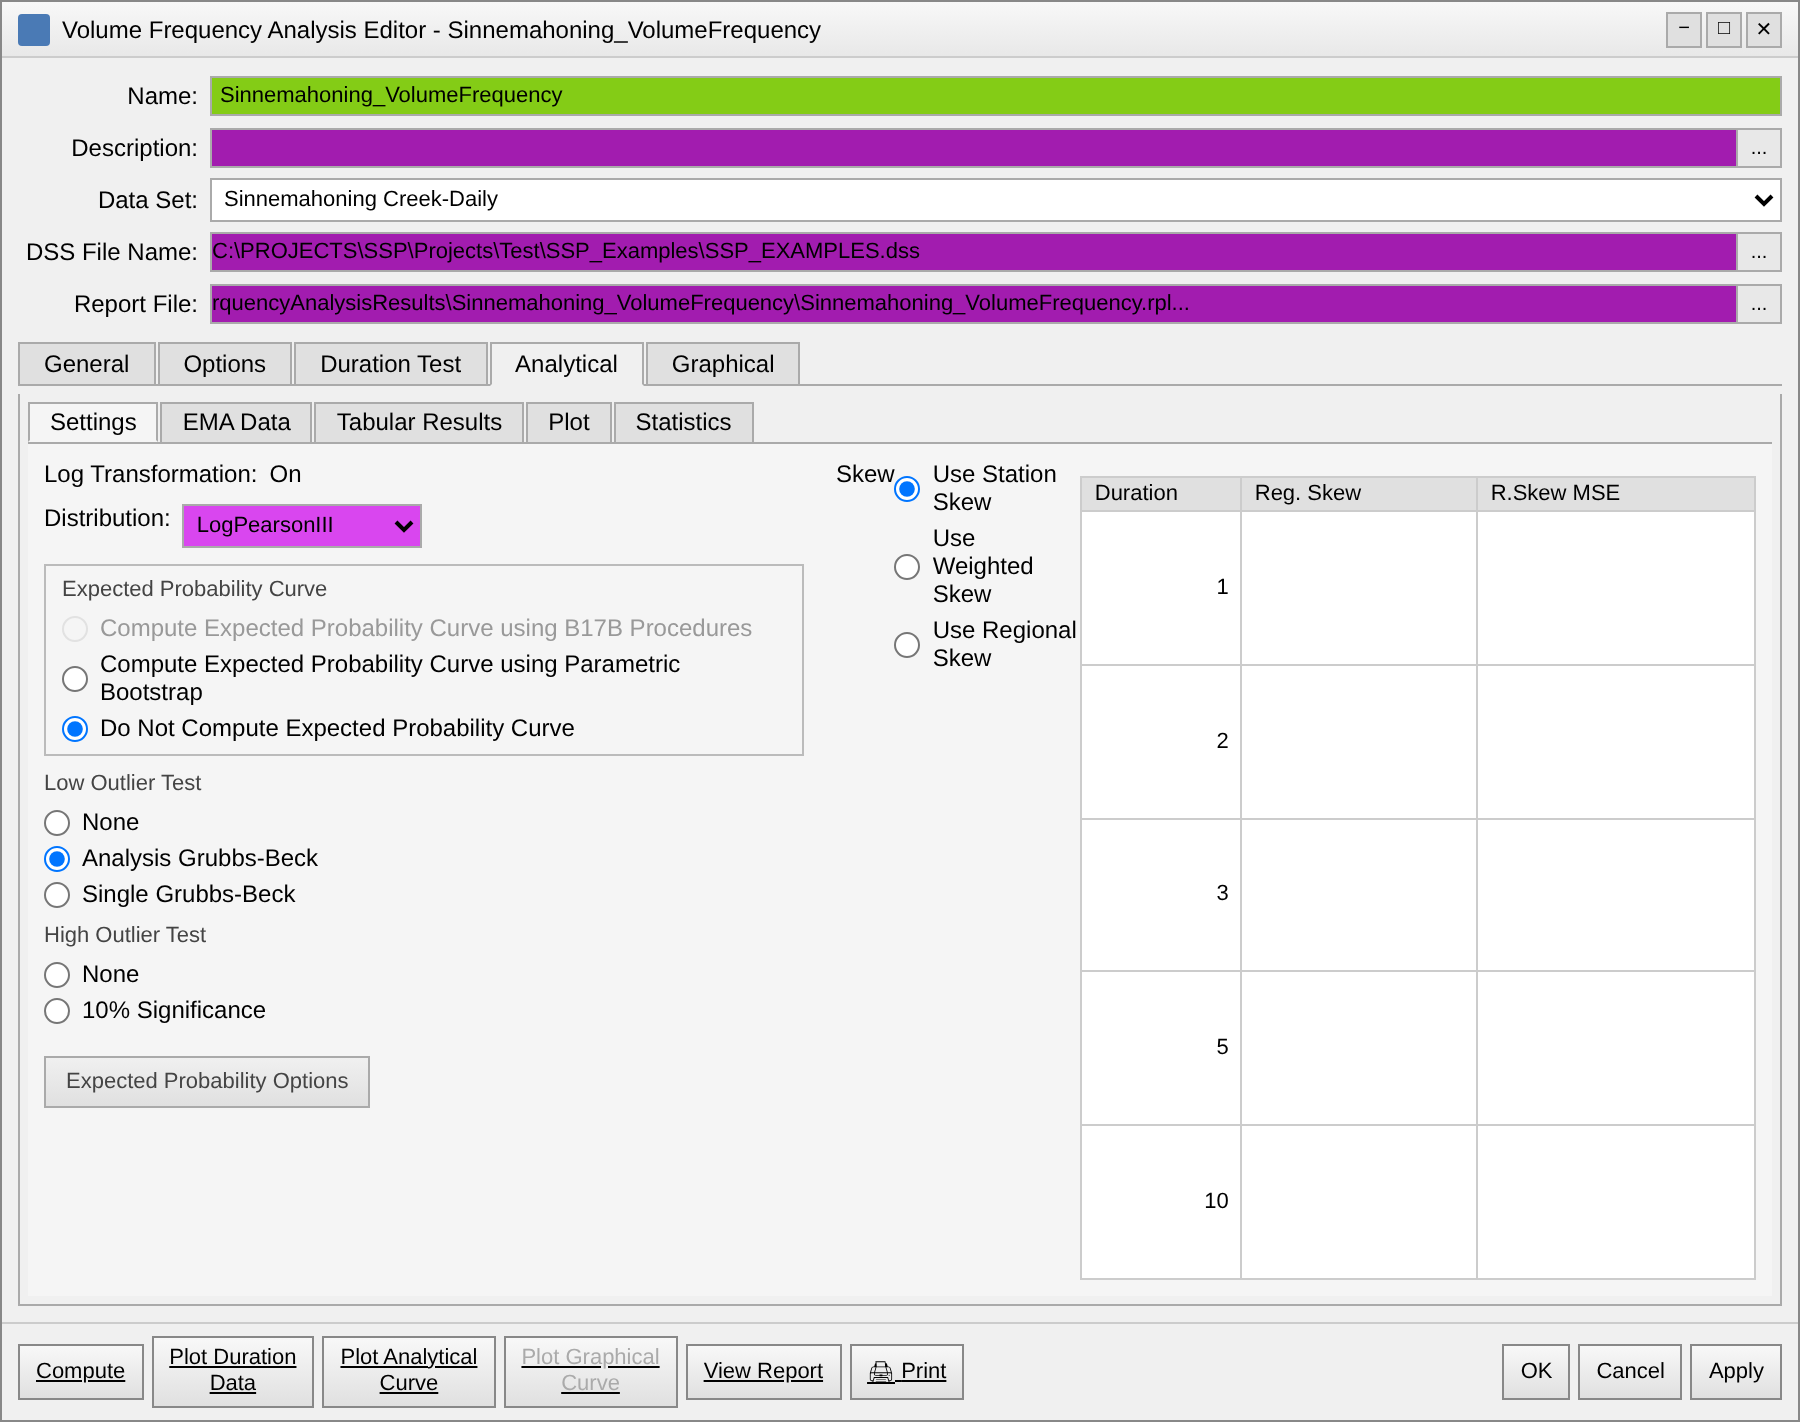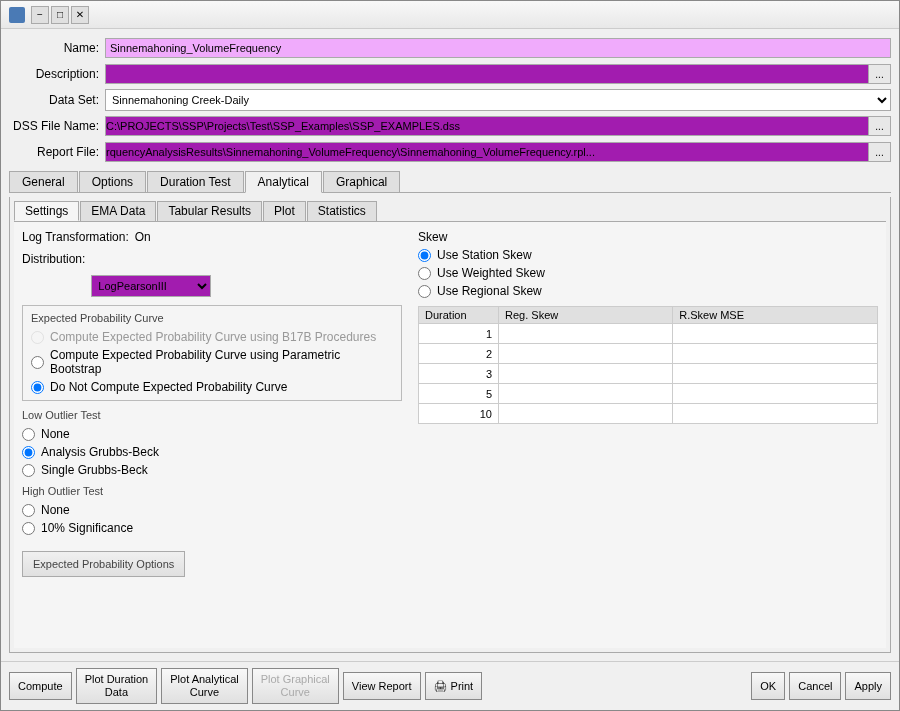--- a/index.html
+++ b/index.html
@@ -78,21 +78,21 @@
       width: 90px;
       text-align: right;
       font-size: 12px;
       color: #000;
       flex-shrink: 0;
     }
     .form-input {
       flex: 1;
       height: 20px;
       border: 1px solid #aaa;
-      background: #f0abfc;
+      background: #84cc16;
       padding: 0 4px;
       font-size: 11px;
     }
     .form-input-with-btn {
       display: flex;
       flex: 1;
       gap: 0;
     }
     .form-input-with-btn input {
       flex: 1;
@@ -183,21 +183,22 @@
     .left-panel {
       width: 380px;
       flex-shrink: 0;
       display: flex;
       flex-direction: column;
       gap: 8px;
     }
     .right-panel {
       flex: 1;
       display: flex;
-      flex-direction: column;
+      flex-direction: row;
+      justify-content: center;
     }
     .section-label {
       font-size: 12px;
       color: #000;
       margin-bottom: 4px;
     }
     .radio-group {
       display: flex;
       flex-direction: column;
       gap: 4px;
@@ -224,25 +225,24 @@
       display: flex;
       align-items: flex-start;
       gap: 6px;
     }
     .distribution-label {
       font-size: 12px;
     }
     .distribution-select {
       height: 22px;
       border: 1px solid #aaa;
-      background: #a21caf;
+      background: #d946ef;
       font-size: 11px;
       padding: 0 2px;
       width: 120px;
-      margin-top: 23px;
     }
     .group-box {
       border: 1px solid #bbb;
       padding: 6px 8px;
       background: #f5f5f5;
     }
     .group-title {
       font-size: 11px;
       color: #444;
       margin-bottom: 6px;
@@ -278,20 +278,21 @@
       padding: 6px 8px;
       border-top: 1px solid #ccc;
       background: #f0f0f0;
       flex-shrink: 0;
       gap: 6px;
     }
     .bottom-left {
       display: flex;
       gap: 4px;
       align-items: center;
+      text-decoration: underline;
     }
     .bottom-right {
       display: flex;
       gap: 4px;
       align-items: center;
     }
     .btn {
       height: 28px;
       border: 1px solid #888;
       background: linear-gradient(to bottom, #f8f8f8, #e0e0e0);
@@ -332,20 +333,21 @@
       font-size: 12px;
     }
   </style>
 </head>
 <body>
 
 <div class="window">
 
   <div class="title-bar">
     <div class="title-bar-icon"></div>
+    <span class="title-bar-text">Volume Frequency Analysis Editor - Sinnemahoning_VolumeFrequency</span>
     <div class="title-bar-buttons">
       <div class="title-btn">−</div>
       <div class="title-btn">□</div>
       <div class="title-btn">✕</div>
     </div>
   </div>
 
   <div class="content">
 
     <div class="form-row">

